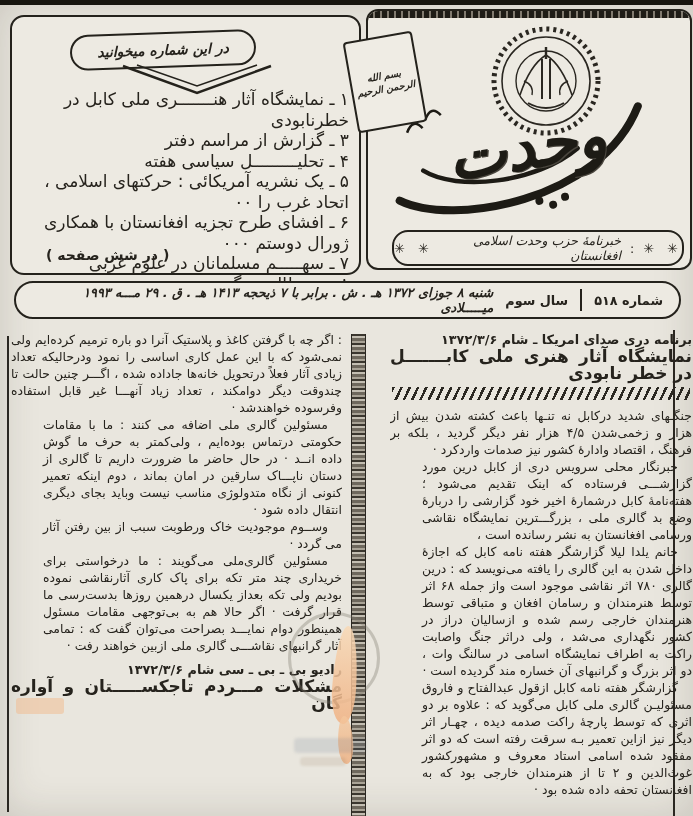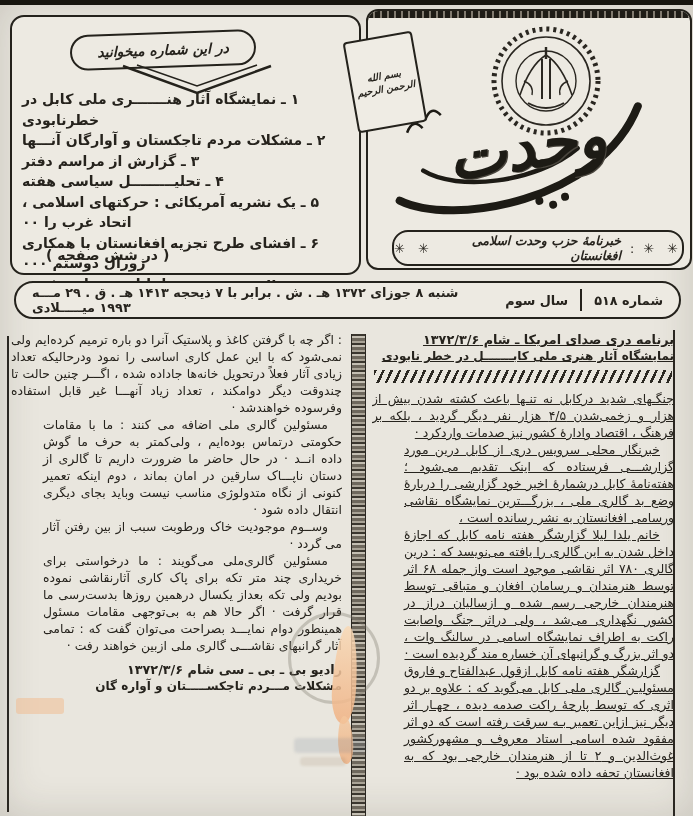--- a/index.html
+++ b/index.html
@@ -22,21 +22,21 @@
     position:absolute;left:58px;top:15px;width:182px;height:32px;
     border:2px solid #24221c;border-radius:18px;
     display:flex;align-items:center;justify-content:center;
     font-style:italic;font-weight:700;font-size:14px;
     transform:rotate(-2deg);background:#edeae2;
   }
   .toc-arrow{position:absolute;left:105px;top:46px;}
   .toc-list{
     position:absolute;right:10px;left:10px;top:72px;
     list-style:none;margin:0;padding:0;
-    font-size:14px;font-weight:700;line-height:20.5px;text-align:left;
+    font-size:17px;font-weight:400;line-height:20.5px;text-align:right;
   }
   .toc-foot{position:absolute;left:34px;bottom:10px;font-size:14px;font-weight:700;}
 
   
   .masthead-box{
     left:366px;top:9px;width:322px;height:257px;
     border:2.5px solid #24221c;border-radius:12px;background:#edeae2;overflow:hidden;
   }
   .masthead-top-band{
     position:absolute;left:0;top:0;width:100%;height:7px;
@@ -49,50 +49,50 @@
     font-size:62px;font-weight:700;font-style:italic;color:#1d1b15;
     text-shadow:1px 1px 0 #4a463e;
   }
   .banner-oval{
     position:absolute;left:24px;top:219px;width:288px;height:32px;
     border:2px solid #24221c;border-radius:16px;background:#edeae2;
     display:flex;align-items:center;justify-content:center;gap:9px;
     font-size:12.5px;
   }
   .banner-oval .star{font-size:13px;letter-spacing:4px;font-weight:400;}
-  .banner-text{font-style:italic;font-weight:700;}
+  .banner-text{font-style:italic;font-weight:400;}
 
   
   .bismillah-box{
     left:350px;top:36px;width:62px;height:84px;z-index:6;
     border:2px solid #24221c;border-radius:4px;background:#efece4;
     transform:rotate(-10deg);
     display:flex;align-items:center;justify-content:center;text-align:center;
     font-size:9.5px;font-weight:700;font-style:italic;line-height:13px;padding:2px;
   }
 
   
   .date-bar{
     left:14px;top:281px;width:667px;height:38px;
     border:2px solid #24221c;border-radius:19px;background:#edeae2;
     display:flex;align-items:center;padding:0 16px;box-sizing:border-box;gap:12px;
     font-size:12.8px;font-weight:700;
   }
   .date-bar .vdiv{width:2px;height:22px;background:#24221c;}
-  .date-bar .date-line{flex:1;text-align:left;}
+  .date-bar .date-line{flex:1;text-align:right;font-style:italic;}
 
   
   .col{font-size:12.4px;line-height:17px;overflow:hidden;}
-  .right-col{left:372px;top:331px;width:302px;height:485px;text-decoration:underline;}
+  .right-col{left:390px;top:331px;width:302px;height:485px;}
   .left-col{left:11px;top:331px;width:331px;height:485px;}
   .col p{margin:0;text-align:justify;}
   .col p.indent{text-indent:14px;margin-left:32px;}
   .kicker,.headline{text-align:center;font-weight:700;margin:0;}
   .kicker{font-size:12.8px;}
-  .headline{font-size:12px;margin-top:3px;}
+  .headline{font-size:17px;margin-top:3px;}
   .hatch{
     height:13px;margin:5px 2px 7px;
     background:repeating-linear-gradient(115deg,#2b2822 0 2.5px,transparent 2.5px 7.5px);
   }
   .left-col .kicker{margin-top:7px;}
 
   
   .rule{background:#2a2721;}
   .rule-left{left:7px;top:336px;width:2px;height:476px;}
   .rule-right{left:673px;top:330px;width:2px;height:486px;}
@@ -134,21 +134,20 @@
       <span>در این شماره میخوانید</span>
     </div>
     <div class="toc-arrow">
       <svg width="160" height="34" viewBox="0 0 160 34">
         <path d="M6,3 L80,30 L154,3" fill="none" stroke="#24221c" stroke-width="2.5"></path>
         <path d="M20,2 L80,23 L140,2" fill="none" stroke="#24221c" stroke-width="1.6"></path>
       </svg>
     </div>
     <ul class="toc-list">
       <li>۱ ـ نمایشگاه آثار هنـــــــری ملی کابل در خطرنابودی</li>
-      <li>۲ ـ مشکلات مردم تاجکستان و آوارگان آنـــها</li>
       <li>۳ ـ گزارش از مراسم دفتر</li>
       <li>۴ ـ تحلیـــــــــل سیاسی هفته</li>
       <li>۵ ـ یک نشریه آمریکائی : حرکتهای اسلامی ، اتحاد غرب را ۰۰</li>
       <li>۶ ـ افشای طرح تجزیه افغانستان با همکاری ژورال دوستم ۰۰۰</li>
       <li>۷ ـ سهـــــم مسلمانان در علوم غربی</li>
       <li>۸ ـ و مطالب دیگر</li>
     </ul>
     <div class="toc-foot">( در شش صفحه )</div>
   </div>
 

